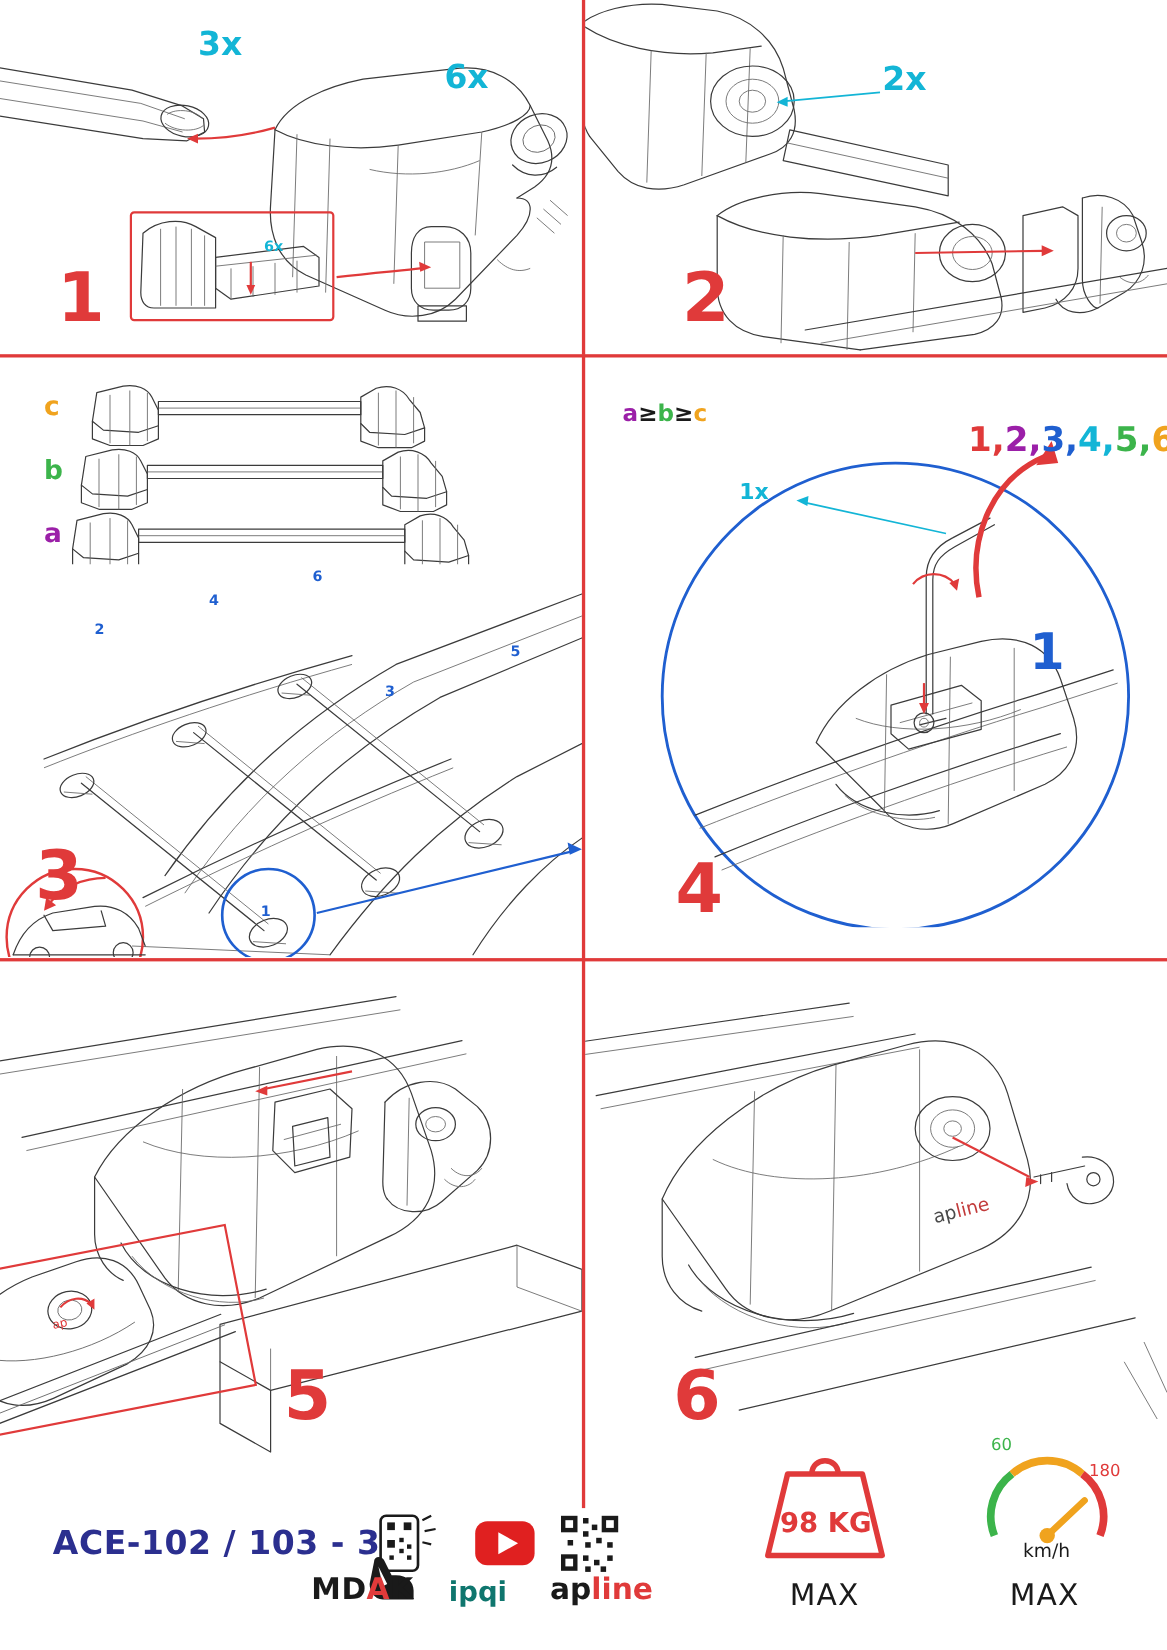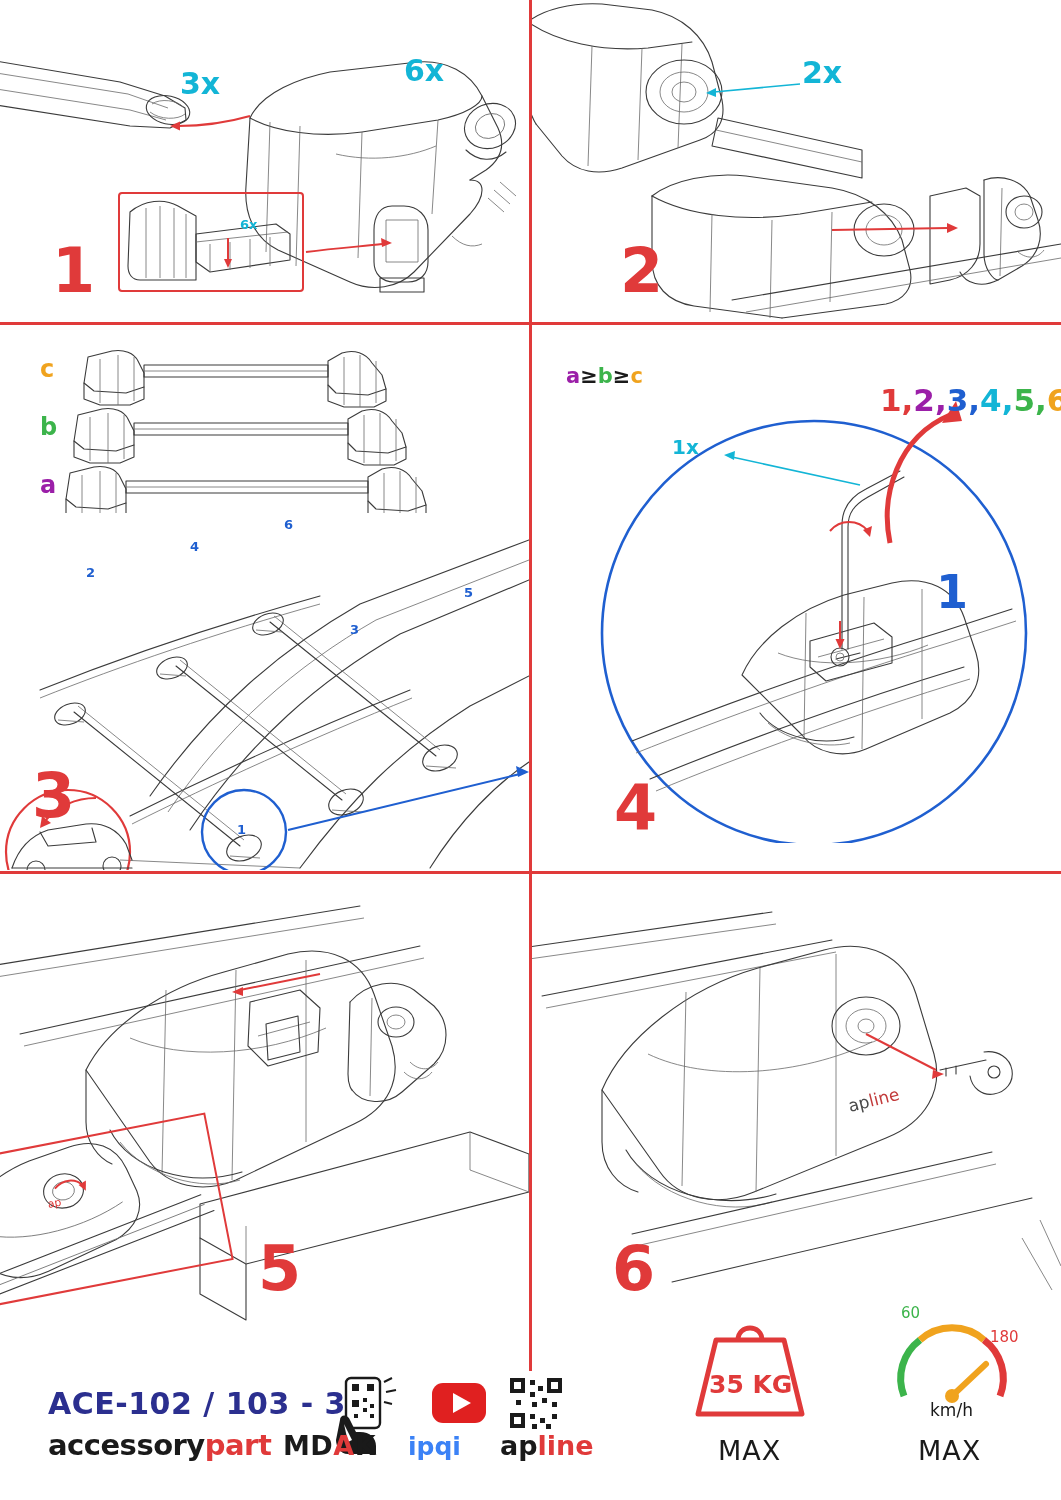--- a/index.html
+++ b/index.html
@@ -130,21 +130,21 @@
     color: #1a1a1a;
     letter-spacing: 0.5px;
   }
   .brand-mdak .red { color: #e03a3a; }
   .brand-ipqi {
     position: absolute;
     left: 408px; top: 60px;
     font-family: "DejaVu Sans", sans-serif;
     font-weight: 700;
     font-size: 25px;
-    color: #3b82f6;
+    color: #0f766e;
   }
   .brand-apline {
     position: absolute;
     left: 500px; top: 58px;
     font-family: "DejaVu Sans", sans-serif;
     font-weight: 700;
     font-size: 27px;
     color: #1a1a1a;
   }
   .brand-apline .red { color: #e03a3a; }
@@ -235,21 +235,21 @@
       <div class="qty tiny" style="left:120px; top:24px;">6x</div>
     </div>
 
     <svg style="position:absolute; left:0; top:0;" width="529" height="322" viewBox="0 0 529 322">
       <path class="ar-red" d="M250,116 C222,124 200,126 178,126"></path>
       <path fill="#e03a3a" d="M170,126 l10,-4.5 l0,9 z"></path>
       <path class="ar-red" d="M306,252 C338,248 366,246 382,244"></path>
       <path fill="#e03a3a" d="M392,243 l-11,-5 l1,9 z"></path>
     </svg>
 
-    <div class="qty" style="left:180px; top:26px;margin-top:43px;">3x</div>
+    <div class="qty" style="left:180px; top:26px;">3x</div>
     <div class="qty" style="left:404px; top:56px;">6x</div>
     <div class="stepnum" style="left:52px; top:240px;">1</div>
   </div>
 
   <div class="panel" style="left:532px; top:0; width:529px; height:322px;">
     <svg width="529" height="322" viewBox="0 0 529 322">
 
       <path class="ln" d="M-4,22 C10,10 40,2 70,4 L120,10 C150,16 172,36 180,62 L190,100 C194,120 186,134 168,140 L90,168 C66,176 44,172 30,156 L4,124"></path>
       <path class="ln" d="M-4,22 L-4,96 C-4,112 4,124 4,124"></path>
       <path class="ln" d="M-4,22 C24,42 70,52 116,48 L160,42"></path>
@@ -532,23 +532,20 @@
 
       <path class="ar-red" d="M334,160 L404,196"></path>
       <path fill="#e03a3a" d="M412,200 l-11,-4 l-1,9 z"></path>
     </svg>
     <div class="stepnum" style="left:80px; top:364px;">6</div>
   </div>
 
   <div class="footer">
     <div class="model-code">ACE-102 / 103 - 3X</div>
 
-    <div class="brand-accessory">
-      <span>accessory</span><span class="red">part</span>
-    </div>
 
     <svg style="position:absolute; left:330px; top:2px;" width="72" height="82" viewBox="0 0 72 82">
       <rect x="16" y="4" width="34" height="50" rx="5" fill="#ffffff" stroke="#1a1a1a" stroke-width="2.4"></rect>
       <g fill="#1a1a1a">
         <rect x="22" y="10" width="7" height="7"></rect>
           <rect x="37" y="10" width="7" height="7"></rect>
         <rect x="22" y="26" width="7" height="7"></rect>
           <rect x="33" y="24" width="4" height="4"></rect>
         <rect x="40" y="30" width="4" height="4"></rect>
           <rect x="33" y="34" width="4" height="4"></rect>
@@ -598,21 +595,21 @@
     </svg>
 
     <div class="brand-apline">
       <span>ap</span><span class="red">line</span>
     </div>
 
     <svg style="position:absolute; left:690px; top:-62px;" width="120" height="110" viewBox="0 0 120 110">
       <path d="M26,30 L94,30 L112,104 L8,104 Z" fill="none" stroke="#e03a3a" stroke-width="5" stroke-linejoin="round"></path>
       <path d="M48,30 C48,14 72,14 72,30" fill="none" stroke="#e03a3a" stroke-width="5"></path>
     </svg>
-    <div class="weight-text" style="left:709px; top:-2px;">35 KG</div>
+    <div class="weight-text" style="left:709px; top:-2px;">98 KG</div>
     <div class="maxlabel" style="left:718px; top:63px;">MAX</div>
 
     <svg style="position:absolute; left:890px; top:-66px;" width="124" height="112" viewBox="0 0 124 112">
       <path d="M14,90 A48,48 0 0 1 30,34" fill="none" stroke="#3cb44b" stroke-width="7"></path>
       <path d="M30,34 A48,48 0 0 1 94,34" fill="none" stroke="#f0a31e" stroke-width="7"></path>
       <path d="M94,34 A48,48 0 0 1 110,90" fill="none" stroke="#e03a3a" stroke-width="7"></path>
       <circle cx="62" cy="90" r="7" fill="#f0a31e"></circle>
       <path d="M62,90 L96,58" stroke="#f0a31e" stroke-width="6" stroke-linecap="round"></path>
     </svg>
     <div class="gauge-tick" style="left:901px; top:-68px; color:#3cb44b;">60</div>

